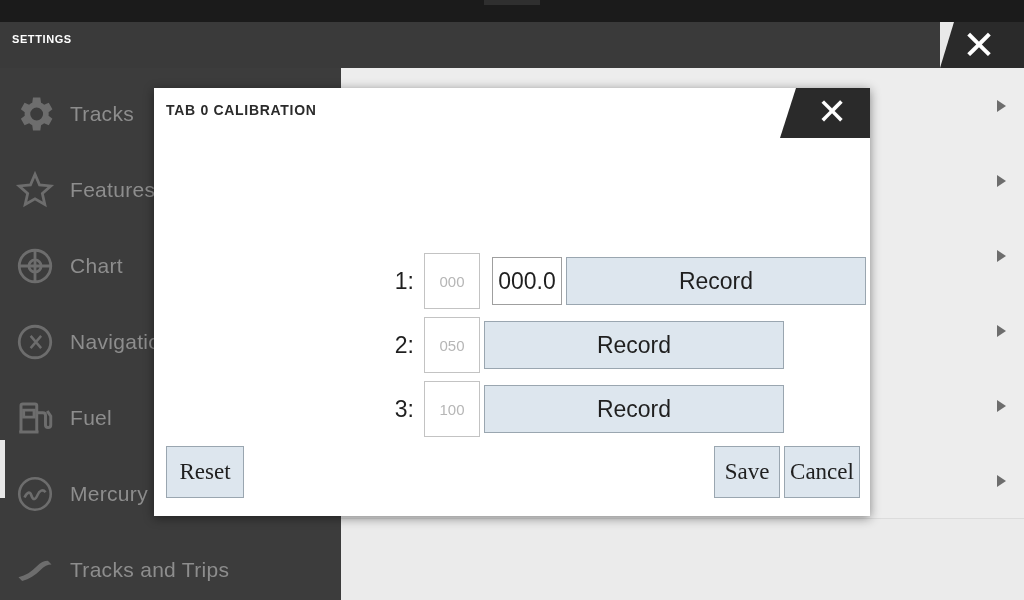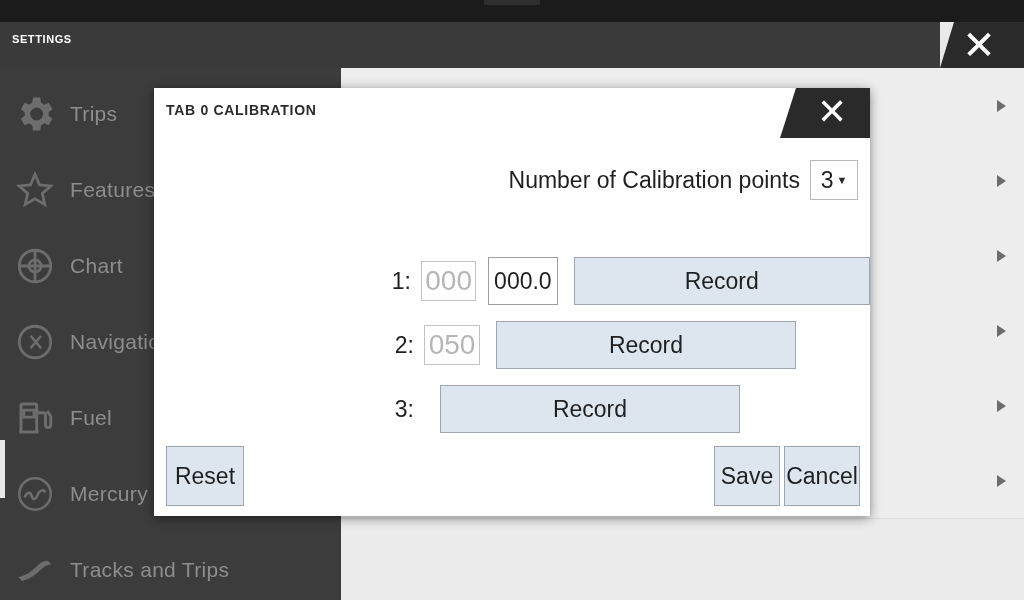--- a/index.html
+++ b/index.html
@@ -213,68 +213,69 @@
   .row-index {
     width: 270px;
     text-align: right;
     padding-right: 10px;
     font-size: 23px;
     color: #1f1f1f;
     box-sizing: border-box;
   }
   .raw-box {
     width: 56px;
-    height: 40px;
+    height: 56px;
     border: 1px solid #c3c3c3;
     background: #ffffff;
     display: flex;
     align-items: center;
     justify-content: center;
-    font-size: 28px;
+    font-size: 15px;
     color: #b6b6b6;
     box-sizing: border-box;
   }
   .value-box {
     width: 70px;
     height: 48px;
     margin-left: 12px;
     border: 1px solid #9f9f9f;
     background: #ffffff;
     display: flex;
     align-items: center;
     justify-content: center;
     font-size: 23px;
     color: #1f1f1f;
     box-sizing: border-box;
   }
   .record-button {
     width: 300px;
     height: 48px;
-    margin-left: 16px;
+    margin-left: 4px;
     border: 1px solid #9aa6b0;
     background: #dde6ee;
     display: flex;
     align-items: center;
     justify-content: center;
     font-size: 23px;
     color: #1f1f1f;
     box-sizing: border-box;
   }
 
   .dlg-button {
     position: absolute;
-    height: 60px;
+    height: 52px;
     border: 1px solid #9aa6b0;
     background: #dde6ee;
     display: flex;
     align-items: center;
     justify-content: center;
     font-size: 23px;
     color: #1f1f1f;
     box-sizing: border-box;
+    font-family: Liberation Serif, serif;
   }
   #reset-button { left: 12px; top: 358px; width: 78px; }
   #save-button  { left: 560px; top: 358px; width: 66px; }
   #cancel-button{ left: 630px; top: 358px; width: 76px; }
 </style>
 </head>
 <body>
 
 <div id="app-background">
 
@@ -311,21 +312,21 @@
   <div id="sidebar">
     <div id="sidebar-accent"></div>
   </div>
 
   <div class="sidebar-item" style="top:76px">
     <span class="sidebar-icon">
       <svg width="44" height="44" viewBox="0 0 24 24" fill="#6d6d6d">
         <path d="M19.4 13a7.6 7.6 0 000-2l2.1-1.6-2-3.5-2.5 1a7.6 7.6 0 00-1.7-1L14.9 3h-4l-.4 2.9c-.6.2-1.2.6-1.7 1l-2.5-1-2 3.5L6.4 11a7.6 7.6 0 000 2l-2.1 1.6 2 3.5 2.5-1c.5.4 1.1.8 1.7 1l.4 2.9h4l.4-2.9c.6-.2 1.2-.6 1.7-1l2.5 1 2-3.5L19.4 13zM12.9 15.5a3.5 3.5 0 110-7 3.5 3.5 0 010 7z"></path>
       </svg>
     </span>
-    <span class="sidebar-label">Trips</span>
+    <span class="sidebar-label">Tracks</span>
   </div>
 
   <div class="sidebar-item" style="top:152px">
     <span class="sidebar-icon">
       <svg width="42" height="42" viewBox="0 0 24 24" fill="none" stroke="#6d6d6d" stroke-width="1.6">
         <polygon points="12,3 14.6,9.1 21,9.7 16.2,14 17.6,20.3 12,17 6.4,20.3 7.8,14 3,9.7 9.4,9.1"></polygon>
       </svg>
     </span>
     <span class="sidebar-label">Features</span>
   </div>
@@ -383,43 +384,37 @@
   </div>
 </div>
 
 <div id="dialog">
 
   <div id="dialog-header"></div>
   <div id="dialog-header-dark"></div>
   <div id="dialog-title">TAB 0 CALIBRATION</div>
   <div id="dialog-close-icon">✕</div>
 
-  <div id="calib-points-row">
-    <span id="calib-points-label">Number of Calibration points</span>
-    <span id="calib-points-select">
-      <span>3</span>
-      <span id="calib-points-caret">▼</span>
-    </span>
-  </div>
 
 
   <div class="calib-row" style="top:168px">
     <span class="row-index">1:</span>
     <span class="raw-box">000</span>
     <span class="value-box">000.0</span>
     <span class="record-button">Record</span>
   </div>
 
   <div class="calib-row" style="top:232px">
     <span class="row-index">2:</span>
     <span class="raw-box">050</span>
     <span class="record-button">Record</span>
   </div>
 
   <div class="calib-row" style="top:296px">
     <span class="row-index">3:</span>
+    <span class="raw-box">100</span>
     <span class="record-button">Record</span>
   </div>
 
   <div class="dlg-button" id="reset-button">Reset</div>
   <div class="dlg-button" id="save-button">Save</div>
   <div class="dlg-button" id="cancel-button">Cancel</div>
 </div>
 
 </body></html>

